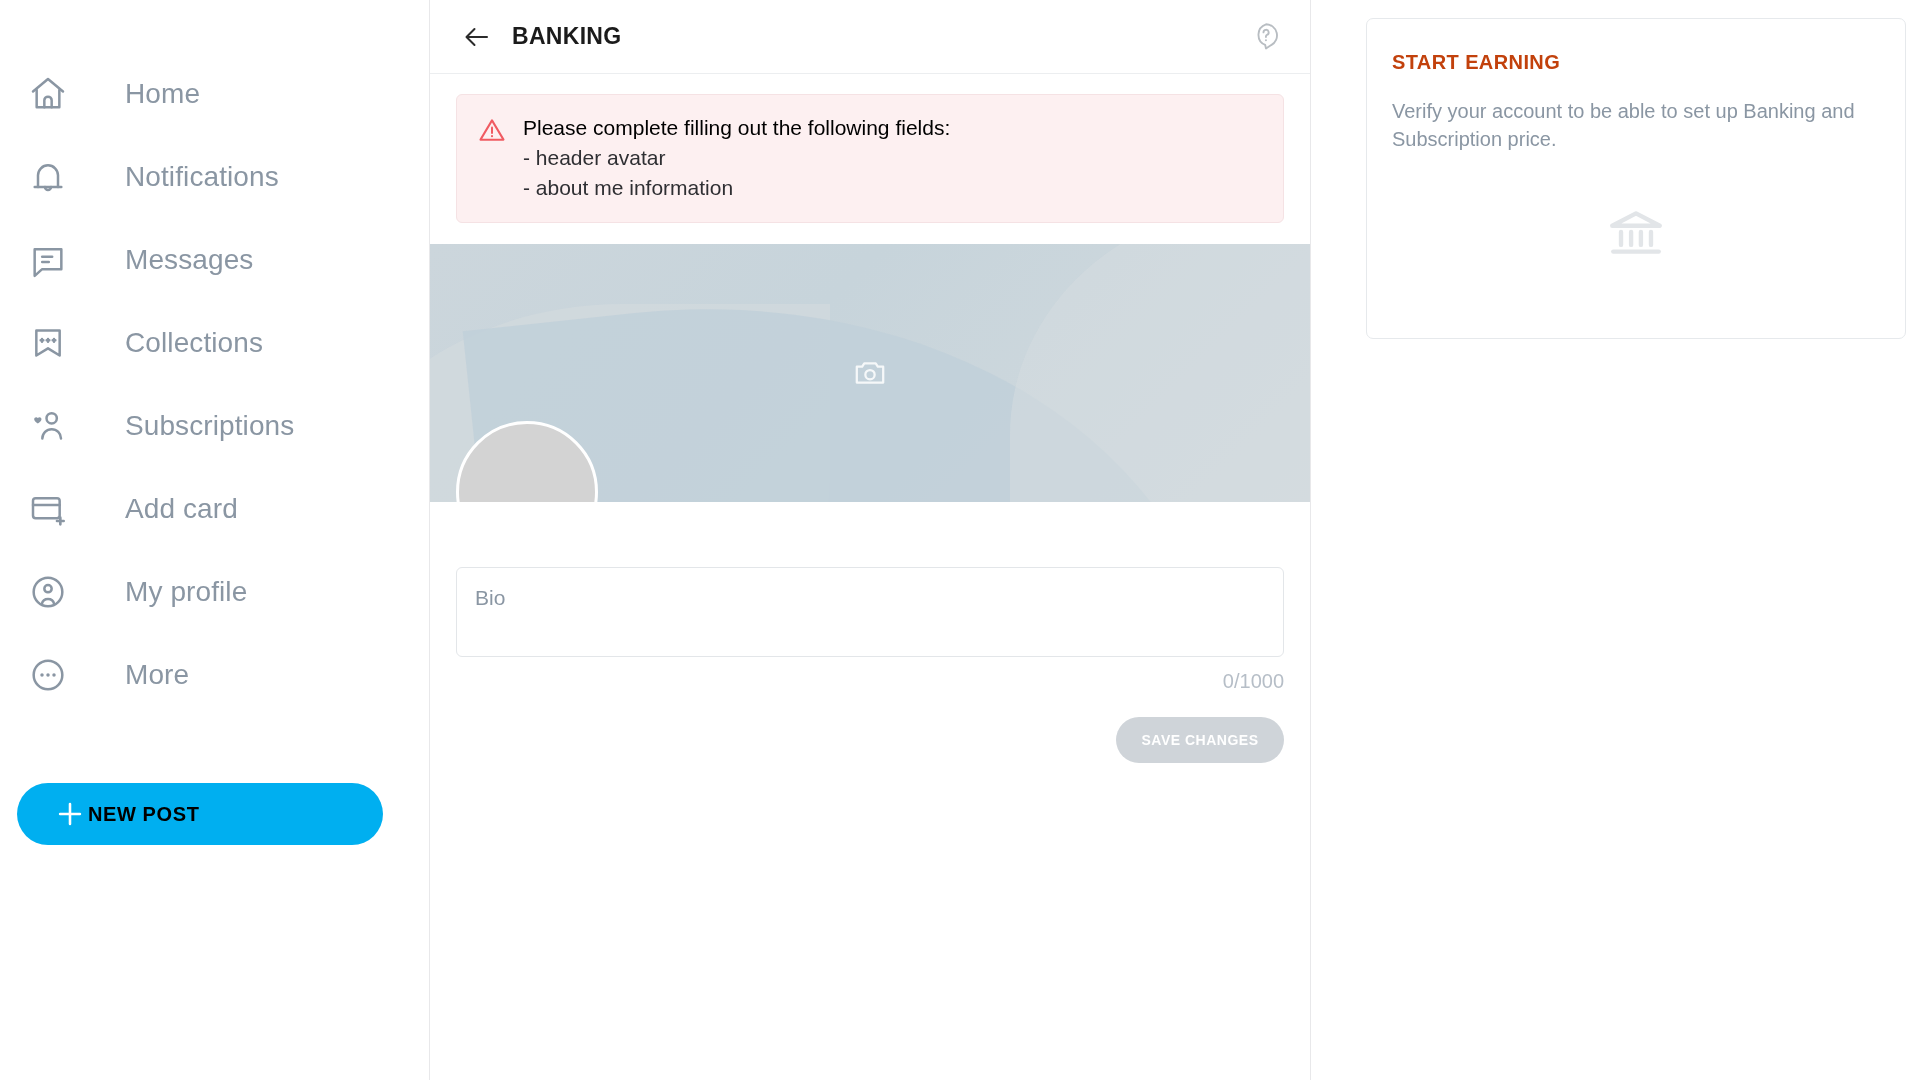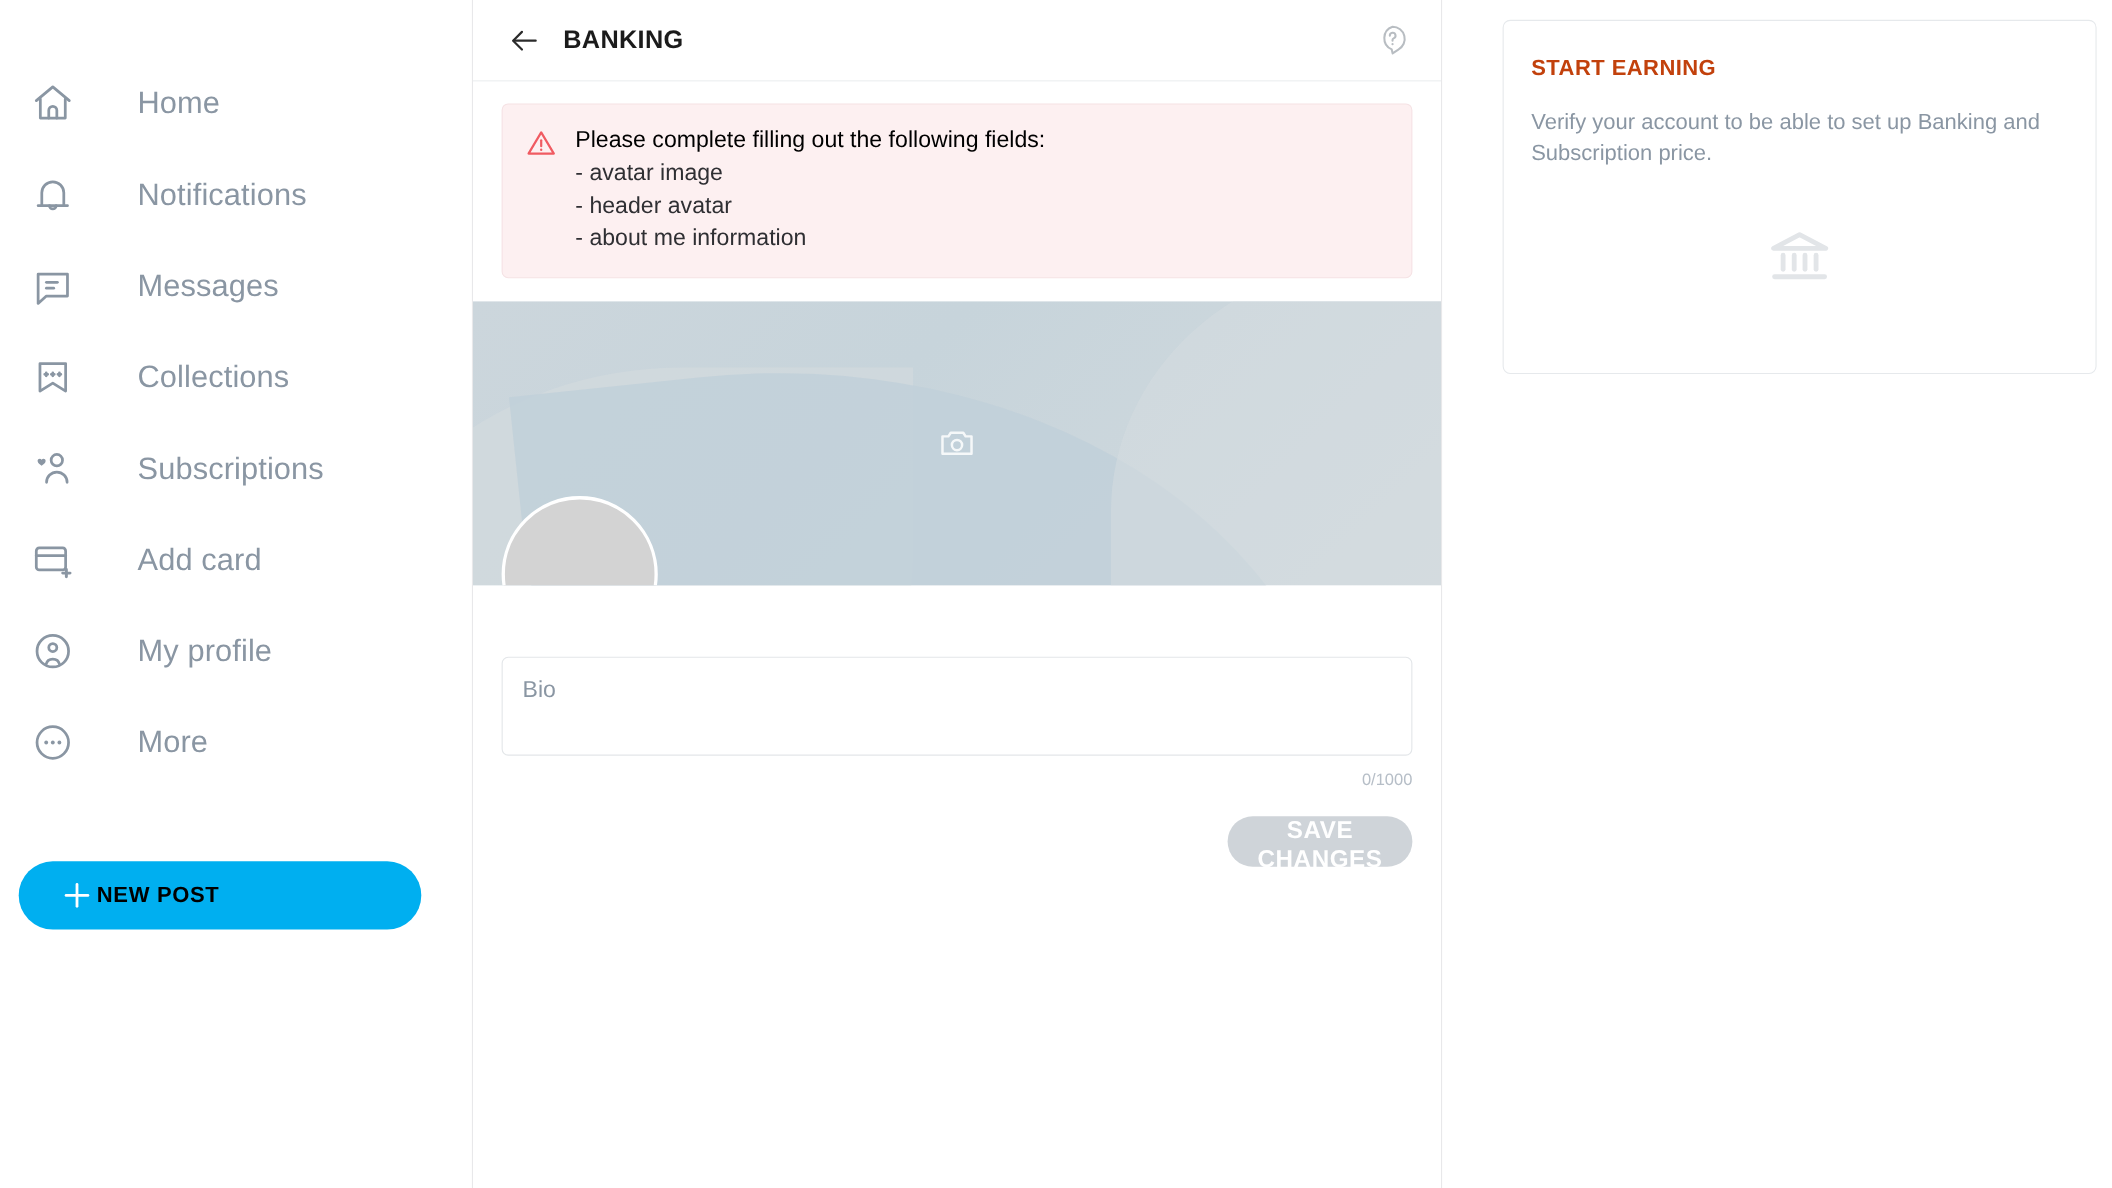--- a/index.html
+++ b/index.html
@@ -164,32 +164,32 @@
     padding: 18px 18px;
     font-family: "Liberation Sans", sans-serif;
     font-size: 21px;
     color: #3d3d3d;
     resize: none;
     outline: none;
   }
   .bio-box::placeholder { color: #8a96a3; }
   .bio-counter {
     text-align: right;
-    font-size: 15px;
+    font-size: 20px;
     color: #b6bec7;
     margin-top: 9px;
   }
   .save-row { display: flex; justify-content: flex-end; margin-top: 24px; }
   .save-btn {
     width: 168px; height: 46px;
     background: #cfd4d9;
     color: #ffffff;
     border: none;
     border-radius: 23px;
-    font-size: 22px;
+    font-size: 14px;
     font-weight: bold;
     letter-spacing: .5px;
     font-family: "Liberation Sans", sans-serif;
     cursor: default;
   }
 
   
   .right {
     position: absolute;
     left: 1366px; top: 0;
@@ -349,21 +349,20 @@
     <div class="alert">
       <span class="alert-icon">
         <svg width="30" height="30" viewBox="0 0 24 24" fill="none" stroke="#f05b62" stroke-width="1.6" stroke-linecap="round" stroke-linejoin="round">
           <path d="M12 4.3 21.2 19.7H2.8z"></path>
           <line x1="12" y1="10" x2="12" y2="14.3"></line>
           <circle cx="12" cy="16.9" r=".85" fill="#f05b62" stroke="none"></circle>
         </svg>
       </span>
       <div class="alert-body">
         <div class="alert-title">Please complete filling out the following fields:</div>
-        <div class="alert-line">- avatar image</div>
         <div class="alert-line">- header avatar</div>
         <div class="alert-line">- about me information</div>
       </div>
     </div>
 
     <div class="banner">
       <div class="leaf-a"></div>
       <div class="leaf-b"></div>
       <div class="leaf-c"></div>
       <span class="camera-icon">

